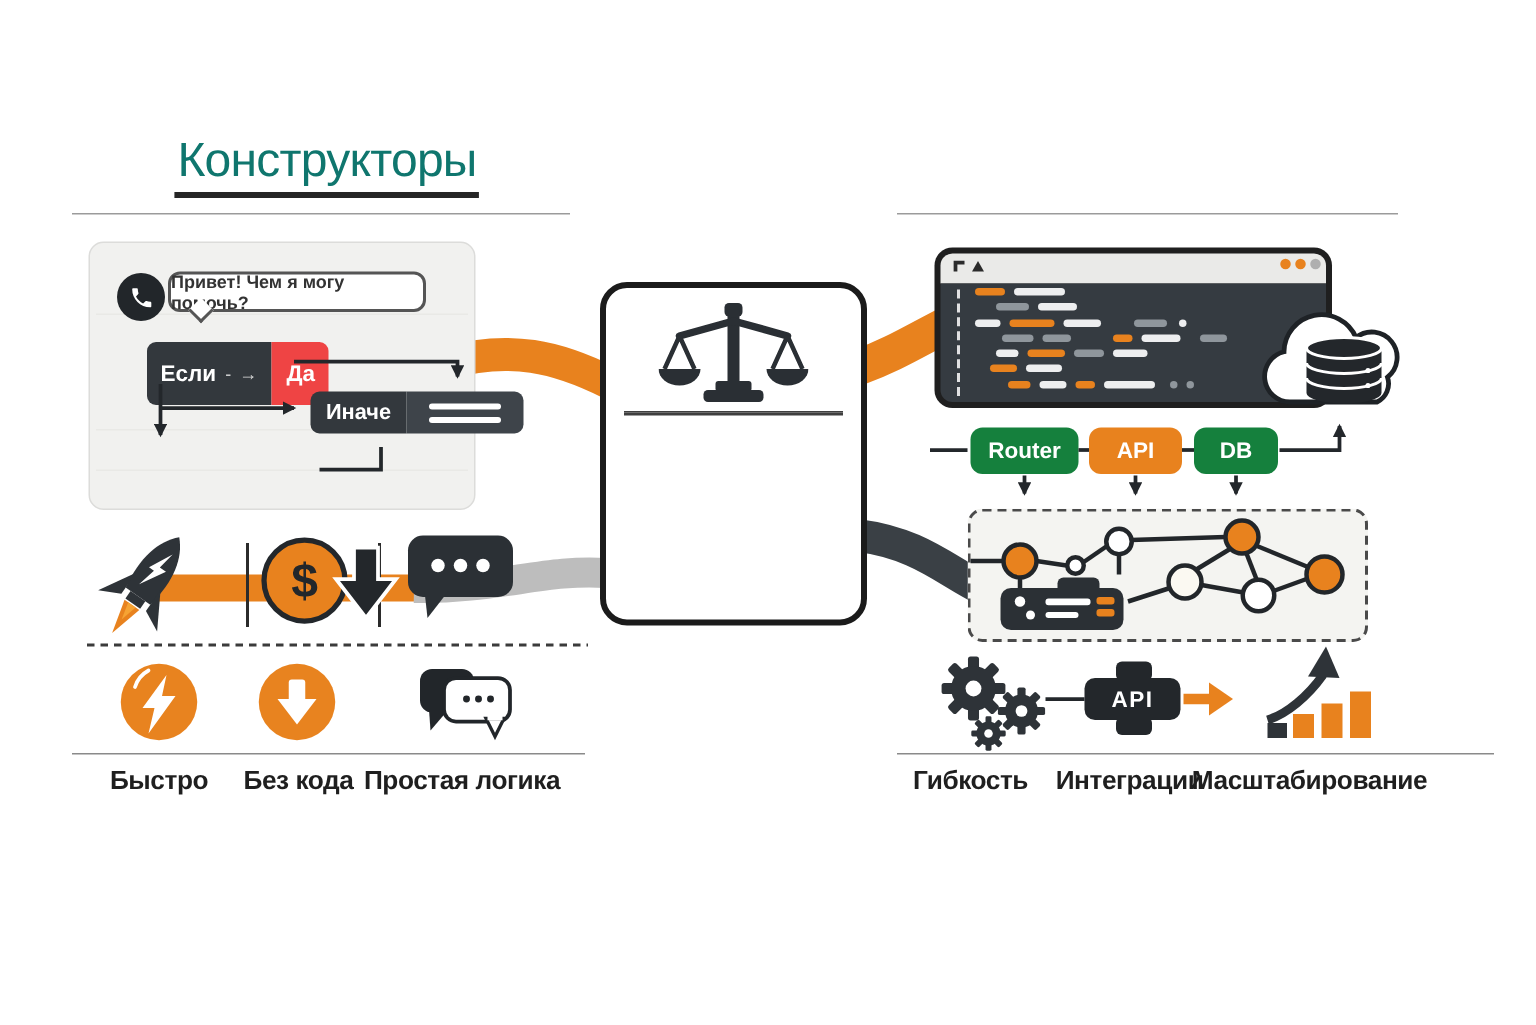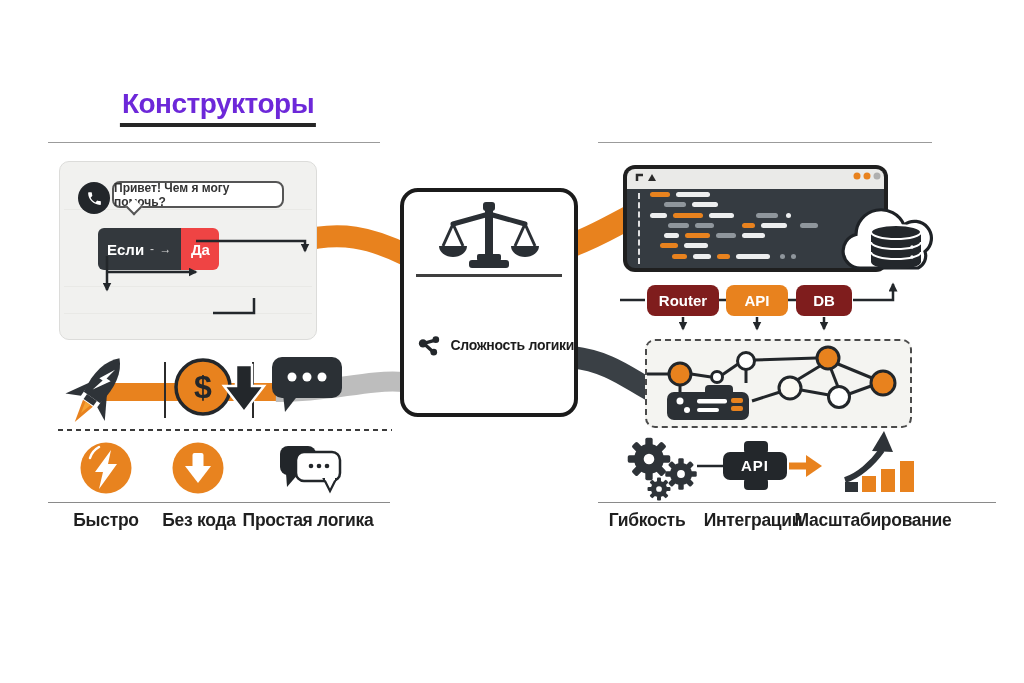--- a/index.html
+++ b/index.html
@@ -1,22 +1,22 @@
 <!DOCTYPE html>
 <html><head>
 <meta charset="utf-8">
 <style>
   html,body{margin:0;padding:0;background:#ffffff;}
   body{font-family:"Liberation Sans", sans-serif; color:#222;}
   #canvas{position:relative;width:1024px;height:683px;background:#ffffff;overflow:hidden;}
   .abs{position:absolute;}
   svg{display:block;}
   
-  .heading{position:absolute;top:88px;transform:translateX(-50%);font-size:28px;font-weight:bold;
-    letter-spacing:-0.5px;color:#6d28d9;border-bottom:4px solid #262626;padding:0 2px 3px 2px;white-space:nowrap;}
+  .heading{position:absolute;top:88px;transform:translateX(-50%);font-size:32px;font-weight:normal;
+    letter-spacing:-0.5px;color:#0f766e;border-bottom:4px solid #262626;padding:0 2px 3px 2px;white-space:nowrap;}
   .hairline{position:absolute;border-top:1.5px solid #9b9b9b;height:0;}
   
   .builder-panel{position:absolute;left:59px;top:161px;width:258px;height:179px;background:#F1F1EF;
     border:1.5px solid #DCDCDA;border-radius:10px;box-sizing:border-box;}
   .panel-row-line{position:absolute;left:4px;right:4px;height:0;border-top:1.5px solid #E9E9E6;}
   .bot-bubble{position:absolute;left:112px;top:181px;width:172px;height:27px;background:#fff;border:2px solid #555;
     border-radius:8px;display:flex;align-items:center;justify-content:center;font-size:12px;font-weight:bold;color:#333;box-sizing:border-box;}
   .bot-bubble .tail{position:absolute;left:14px;bottom:-7px;width:10px;height:10px;background:#fff;
     border-left:2px solid #555;border-bottom:2px solid #555;transform:rotate(-45deg);}
   .phone-badge{position:absolute;left:78px;top:182px;width:32px;height:32px;background:#22262A;border-radius:50%;
@@ -52,21 +52,21 @@
   .editor-body{position:relative;height:79px;background:#353B41;border-radius:0 0 8px 8px;overflow:hidden;}
   .gutter{position:absolute;left:11px;top:4px;bottom:4px;border-left:2.5px dashed rgba(255,255,255,0.85);}
   .code-lines{padding:3px 0 0 23px;}
   .code-line{display:flex;margin-bottom:5.3px;}
   .code-bar{height:5px;border-radius:2.5px;margin-left:6px;flex:none;}
   .code-bar:first-child{margin-left:0;}
   .c-o{background:#E8821E;} .c-w{background:#EDEEEF;} .c-g{background:#8F969C;}
   
   .chip{position:absolute;top:285px;height:31px;border-radius:8px;color:#fff;font-weight:bold;font-size:15px;
     display:flex;align-items:center;justify-content:center;box-sizing:border-box;}
-  .chip-dark{background:#7f1d1d;}
+  .chip-dark{background:#15803d;}
   .chip-orange{background:#E8821E;}
   
   .network-box{position:absolute;left:645px;top:339px;width:267px;height:89px;background:#F4F4F1;
     border:2px dashed #4A4A4A;border-radius:10px;box-sizing:border-box;}
   
   .benefit-label{position:absolute;top:510px;transform:translateX(-50%);font-size:17.5px;font-weight:bold;
     color:#1F1F1F;letter-spacing:-0.3px;white-space:nowrap;}
   .section-line{position:absolute;top:502px;border-top:1.5px solid #8A8A8A;height:0;}
   .layer{position:absolute;left:0;top:0;pointer-events:none;}
 </style>
@@ -100,51 +100,47 @@
   <div class="bot-bubble">
     <span>Привет! Чем я могу помочь?</span>
     <span class="tail"></span>
   </div>
   <div class="flow-row if-row">
     <div class="blk blk-dark if-box">
       <span>Если</span>
       <span class="dash-arrow">- →</span>
     </div>
     <div class="blk blk-orange yes-box">Да</div>
+  </div>
+  <div class="flow-row else-row">
+    <div class="blk blk-dark else-box">Иначе</div>
+    <div class="blk blk-darker else-lines">
+      <span class="wbar" style="width:48px;"></span>
+      <span class="wbar" style="width:48px;"></span>
+    </div>
   </div>
 
   <div class="compare-card">
     <div class="scales-wrap">
       <svg width="100" height="68" viewBox="0 0 100 68">
         <g fill="#2A2F34" stroke="#2A2F34">
           <rect x="44" y="0" width="12" height="9" rx="3" stroke="none"></rect>
           <rect x="46" y="4" width="8" height="50" rx="2" stroke="none"></rect>
           <path d="M50,12 L14,22 M50,12 L86,22" stroke-width="5" fill="none" stroke-linecap="round"></path>
           <path d="M14,22 L4,44 M14,22 L24,44 M86,22 L76,44 M86,22 L96,44" stroke-width="3" fill="none"></path>
           <path d="M0,44 a14,11 0 0 0 28,0 Z" stroke="none"></path>
           <path d="M72,44 a14,11 0 0 0 28,0 Z" stroke="none"></path>
           <rect x="38" y="52" width="24" height="7" rx="2" stroke="none"></rect>
           <rect x="30" y="58" width="40" height="8" rx="3" stroke="none"></rect>
         </g>
       </svg>
     </div>
     <div class="card-divider"></div>
     <div class="card-divider"></div>
     <div class="card-divider"></div>
-    <div class="card-row">
-      <svg width="27" height="27" viewBox="0 0 27 27">
-        <g stroke="#23272B" stroke-width="4" fill="#23272B">
-          <path d="M7,11 L21,7 M7,11 L18,21" fill="none"></path>
-          <circle cx="6" cy="11" r="5" stroke="none"></circle>
-          <circle cx="21.5" cy="6.5" r="4" stroke="none"></circle>
-          <circle cx="19" cy="21.5" r="4" stroke="none"></circle>
-        </g>
-      </svg>
-      <span class="row-label">Сложность логики</span>
-    </div>
   </div>
 
   <div class="editor">
     <div class="editor-titlebar"></div>
     <div class="editor-body">
       <div class="gutter"></div>
       <div class="code-lines">
           <div class="code-line" style="margin-left: 0px;">
             <span class="code-bar c-o" style="width: 20px;"></span>
             <span class="code-bar c-w" style="width: 34px;"></span>

